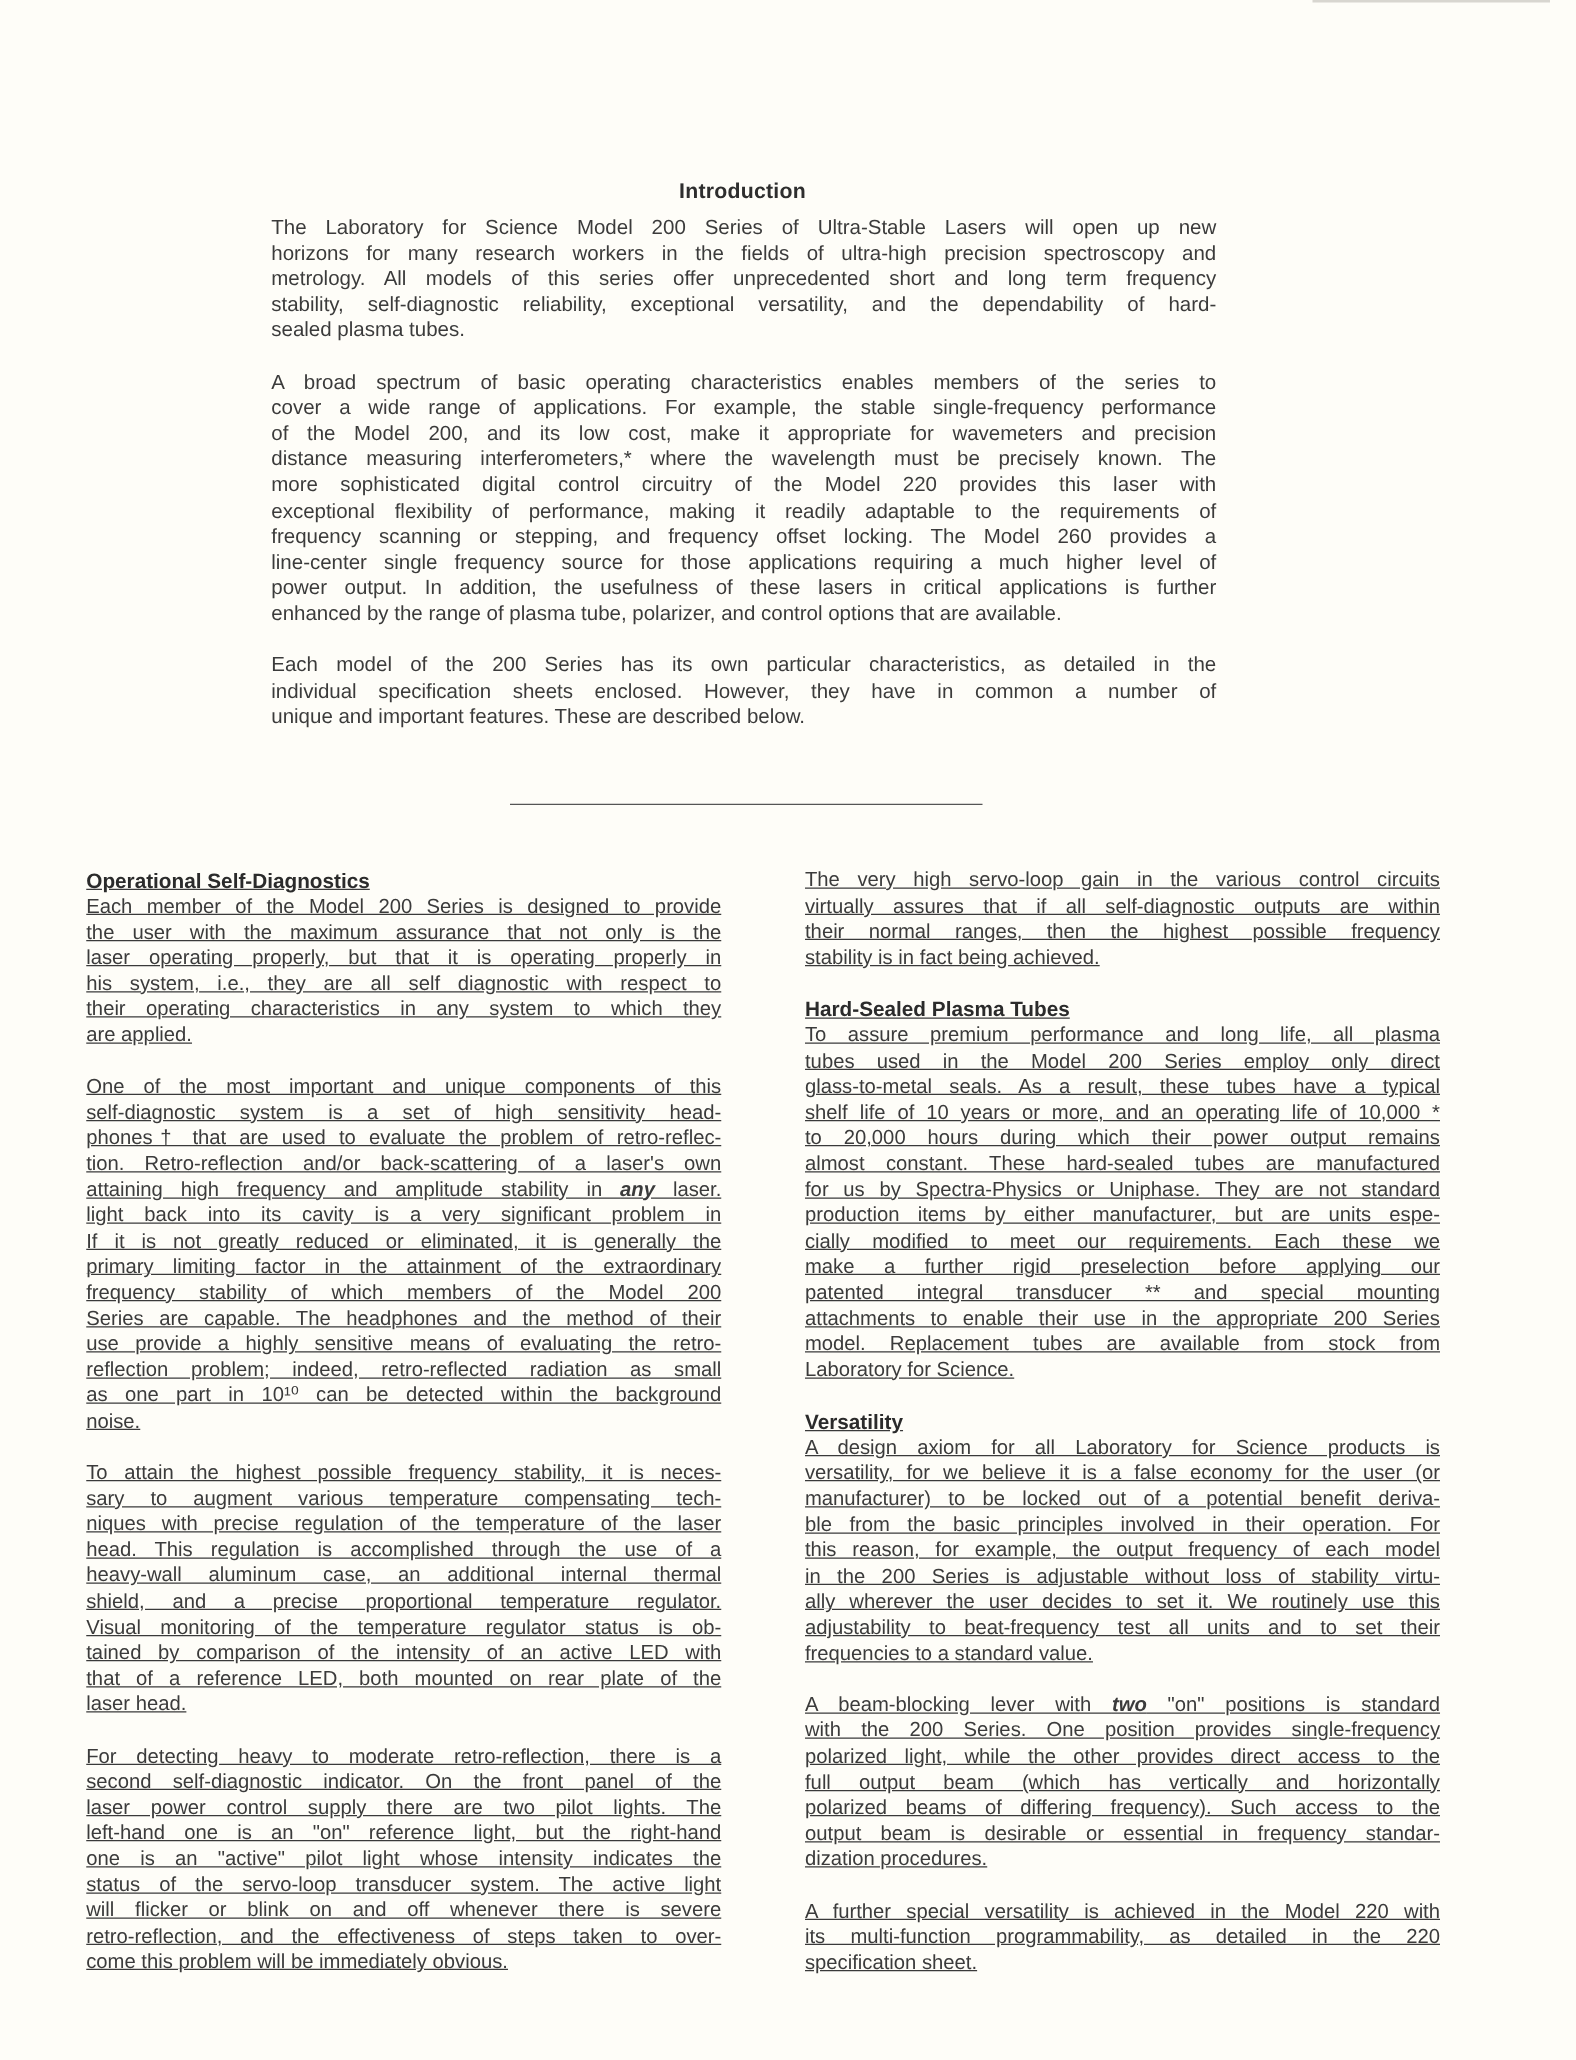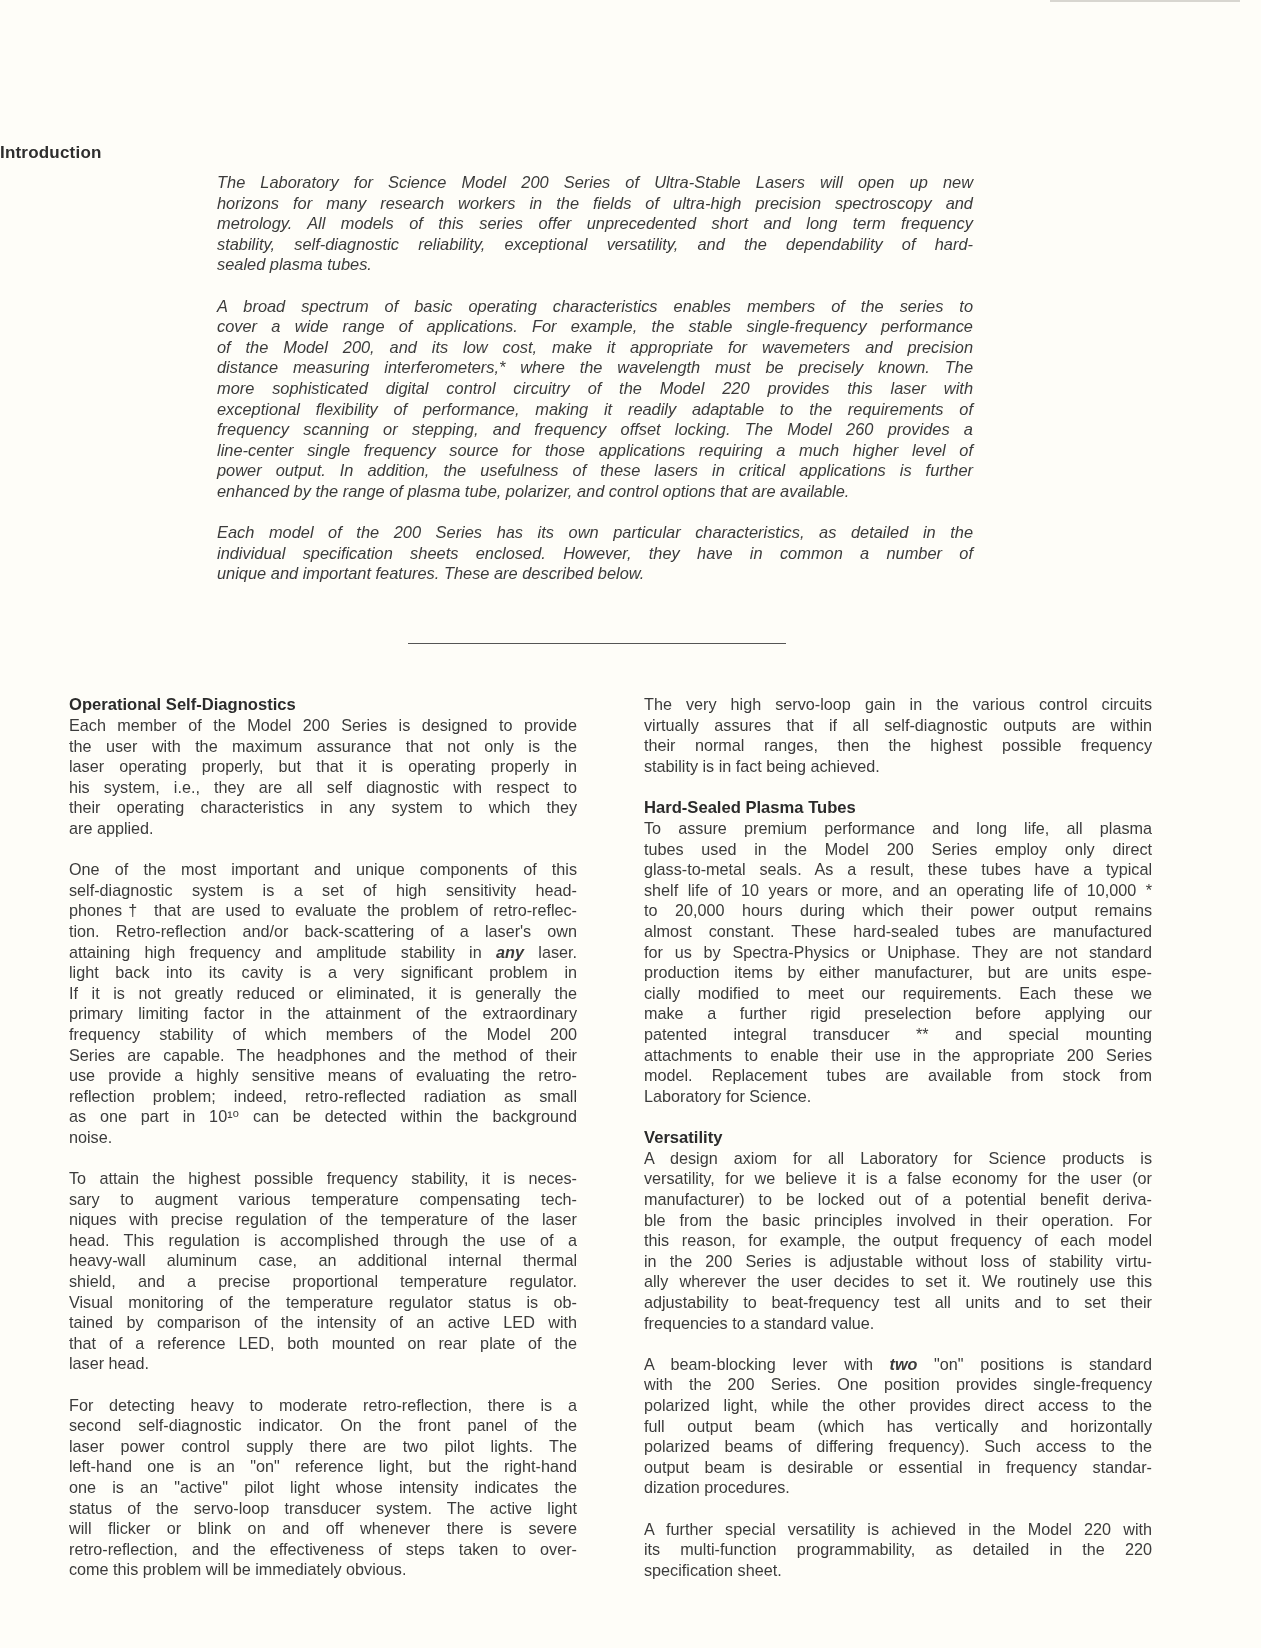--- a/index.html
+++ b/index.html
@@ -8,27 +8,27 @@
     background: #fefdf8;
     position: relative;
     font-family: "Liberation Sans", "DejaVu Sans", sans-serif;
     color: #3a3a3a;
   }
   .top-edge {
     position: absolute; top: 0; left: 1050px; width: 190px; height: 2px;
     background: #d8d6d0;
   }
   .intro-title {
-    position: absolute; top: 132px; left: 0; width: 1188px; text-align: left;
+    position: absolute; top: 132px; left: 0; width: 1188px; text-align: center;
     font-weight: bold; font-size: 17px; color: #2e2e2e; letter-spacing: 0.2px;
   }
   .intro {
-    position: absolute; left: 217px; top: 172px; width: 756px; font-style: italic;
+    position: absolute; left: 217px; top: 172px; width: 756px;
   }
-  .col { position: absolute; width: 508px; }
+  .col { position: absolute; width: 508px; text-decoration: underline; }
   .col-left { left: 69px; top: 694px; }
   .col-right { left: 626px; top: 694px; margin-left: 18px; }
   .para { margin: 0 0 20.6px 0; }
   .line {
     display: block; height: 20.6px; line-height: 20.6px; font-size: 16.2px;
     white-space: nowrap; text-align: justify; text-align-last: justify;
     color: #3b3b3b;
   }
   .line.last { text-align-last: left; }
   .intro .line { font-size: 16.4px; }

